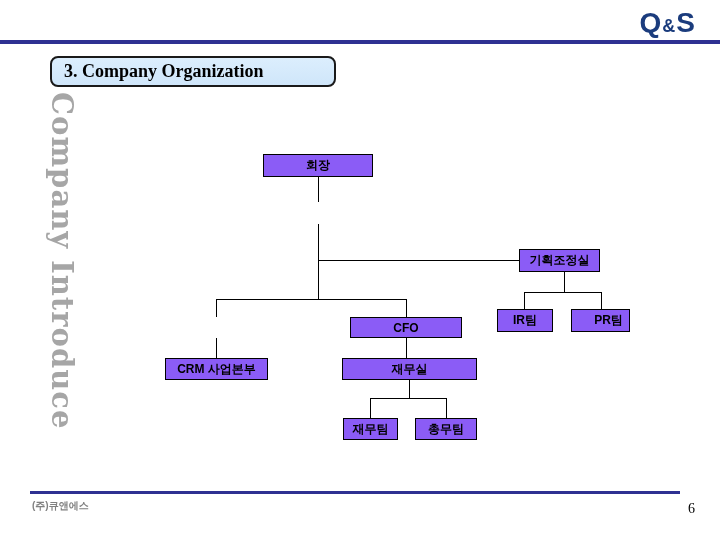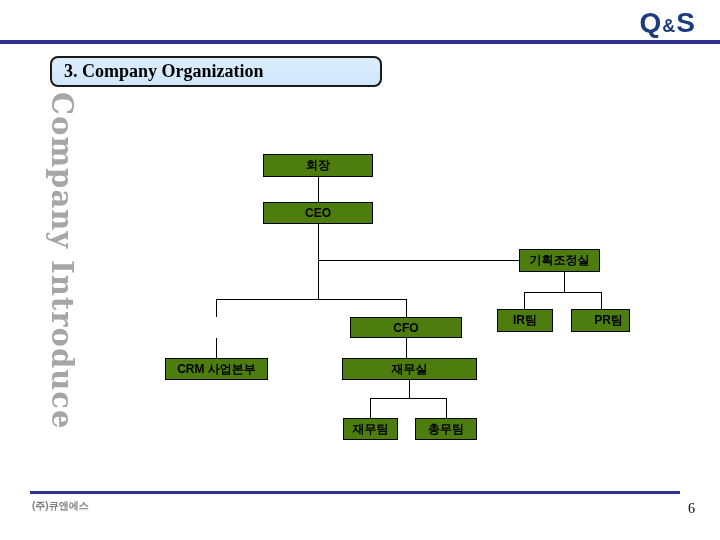--- a/index.html
+++ b/index.html
@@ -7,34 +7,34 @@
   body { font-family:"Liberation Sans", sans-serif; background:#ffffff; }
   .slide { position:relative; width:720px; height:540px; background:#ffffff; overflow:hidden; }
 
   
   .logo { position:absolute; top:9px; right:24px; color:#1B3C7D; font-weight:bold;
           font-family:"Liberation Sans", sans-serif; letter-spacing:1px; line-height:27px; }
   .logo .big { font-size:28px; }
   .logo .small { font-size:18px; }
   .top-rule { position:absolute; left:0; top:40px; width:720px; height:4px; background:#2E3192; }
 
-  .title-box { position:absolute; left:50px; top:56px; width:332px; height:31px;
+  .title-box { position:absolute; left:50px; top:56px; width:286px; height:31px;
                background:linear-gradient(180deg,#DCEEFD 0%,#CFE6FA 100%);
                border:2px solid #1a1a1a; border-radius:8px;
                display:flex; align-items:center; padding-left:12px; }
   .title-box span { font-family:"Liberation Serif", serif; font-weight:bold; font-size:18px; color:#000; }
 
   
   .side-label { position:absolute; left:44px; top:92px; height:356px;
                 writing-mode:vertical-rl; text-orientation:mixed;
                 font-family:"DejaVu Serif", serif; font-weight:bold; font-size:29px;
                 color:#A6A6A6; letter-spacing:1px; line-height:36px; }
 
   
-  .node { position:absolute; background:#4d7c0f; border:1px solid #000;
+  .node { position:absolute; background:#8b5cf6; border:1px solid #000;
           display:flex; align-items:center; justify-content:center;
           font-weight:bold; font-size:12px; color:#000; white-space:nowrap; }
   .cv { position:absolute; width:1px; background:#000; }
   .ch { position:absolute; height:1px; background:#000; }
 
   
   .bottom-rule { position:absolute; left:30px; top:491px; width:650px; height:3px; background:#2E3192; }
   .footer-company { position:absolute; left:32px; top:499px; font-weight:bold; font-size:10px; color:#808080; }
   .page-number { position:absolute; left:688px; top:501px; font-family:"Liberation Serif", serif; font-size:14px; color:#000; }
 </style>
@@ -63,21 +63,20 @@
   <div class="cv" style="left:216px; top:299px; height:18px;"></div>
   <div class="cv" style="left:406px; top:299px; height:18px;"></div>
   <div class="cv" style="left:216px; top:338px; height:20px;"></div>
   <div class="cv" style="left:406px; top:338px; height:20px;"></div>
   <div class="cv" style="left:409px; top:380px; height:18px;"></div>
   <div class="ch" style="left:370px; top:398px; width:76px;"></div>
   <div class="cv" style="left:370px; top:398px; height:20px;"></div>
   <div class="cv" style="left:446px; top:398px; height:20px;"></div>
 
   <div class="node" style="left:263px; top:154px; width:110px; height:23px;">회장</div>
-  <div class="node" style="left:263px; top:202px; width:110px; height:22px;">CEO</div>
   <div class="node" style="left:519px; top:249px; width:81px; height:23px;">기획조정실</div>
   <div class="node" style="left:497px; top:309px; width:56px; height:23px;">IR팀</div>
   <div class="node" style="left:571px; top:309px; width:59px; height:23px;padding-left:16px;">PR팀</div>
   <div class="node" style="left:350px; top:317px; width:112px; height:21px;">CFO</div>
   <div class="node" style="left:165px; top:358px; width:103px; height:22px;">CRM 사업본부</div>
   <div class="node" style="left:342px; top:358px; width:135px; height:22px;">재무실</div>
   <div class="node" style="left:343px; top:418px; width:55px; height:22px;">재무팀</div>
   <div class="node" style="left:415px; top:418px; width:62px; height:22px;">총무팀</div>
 
   <div class="bottom-rule"></div>

